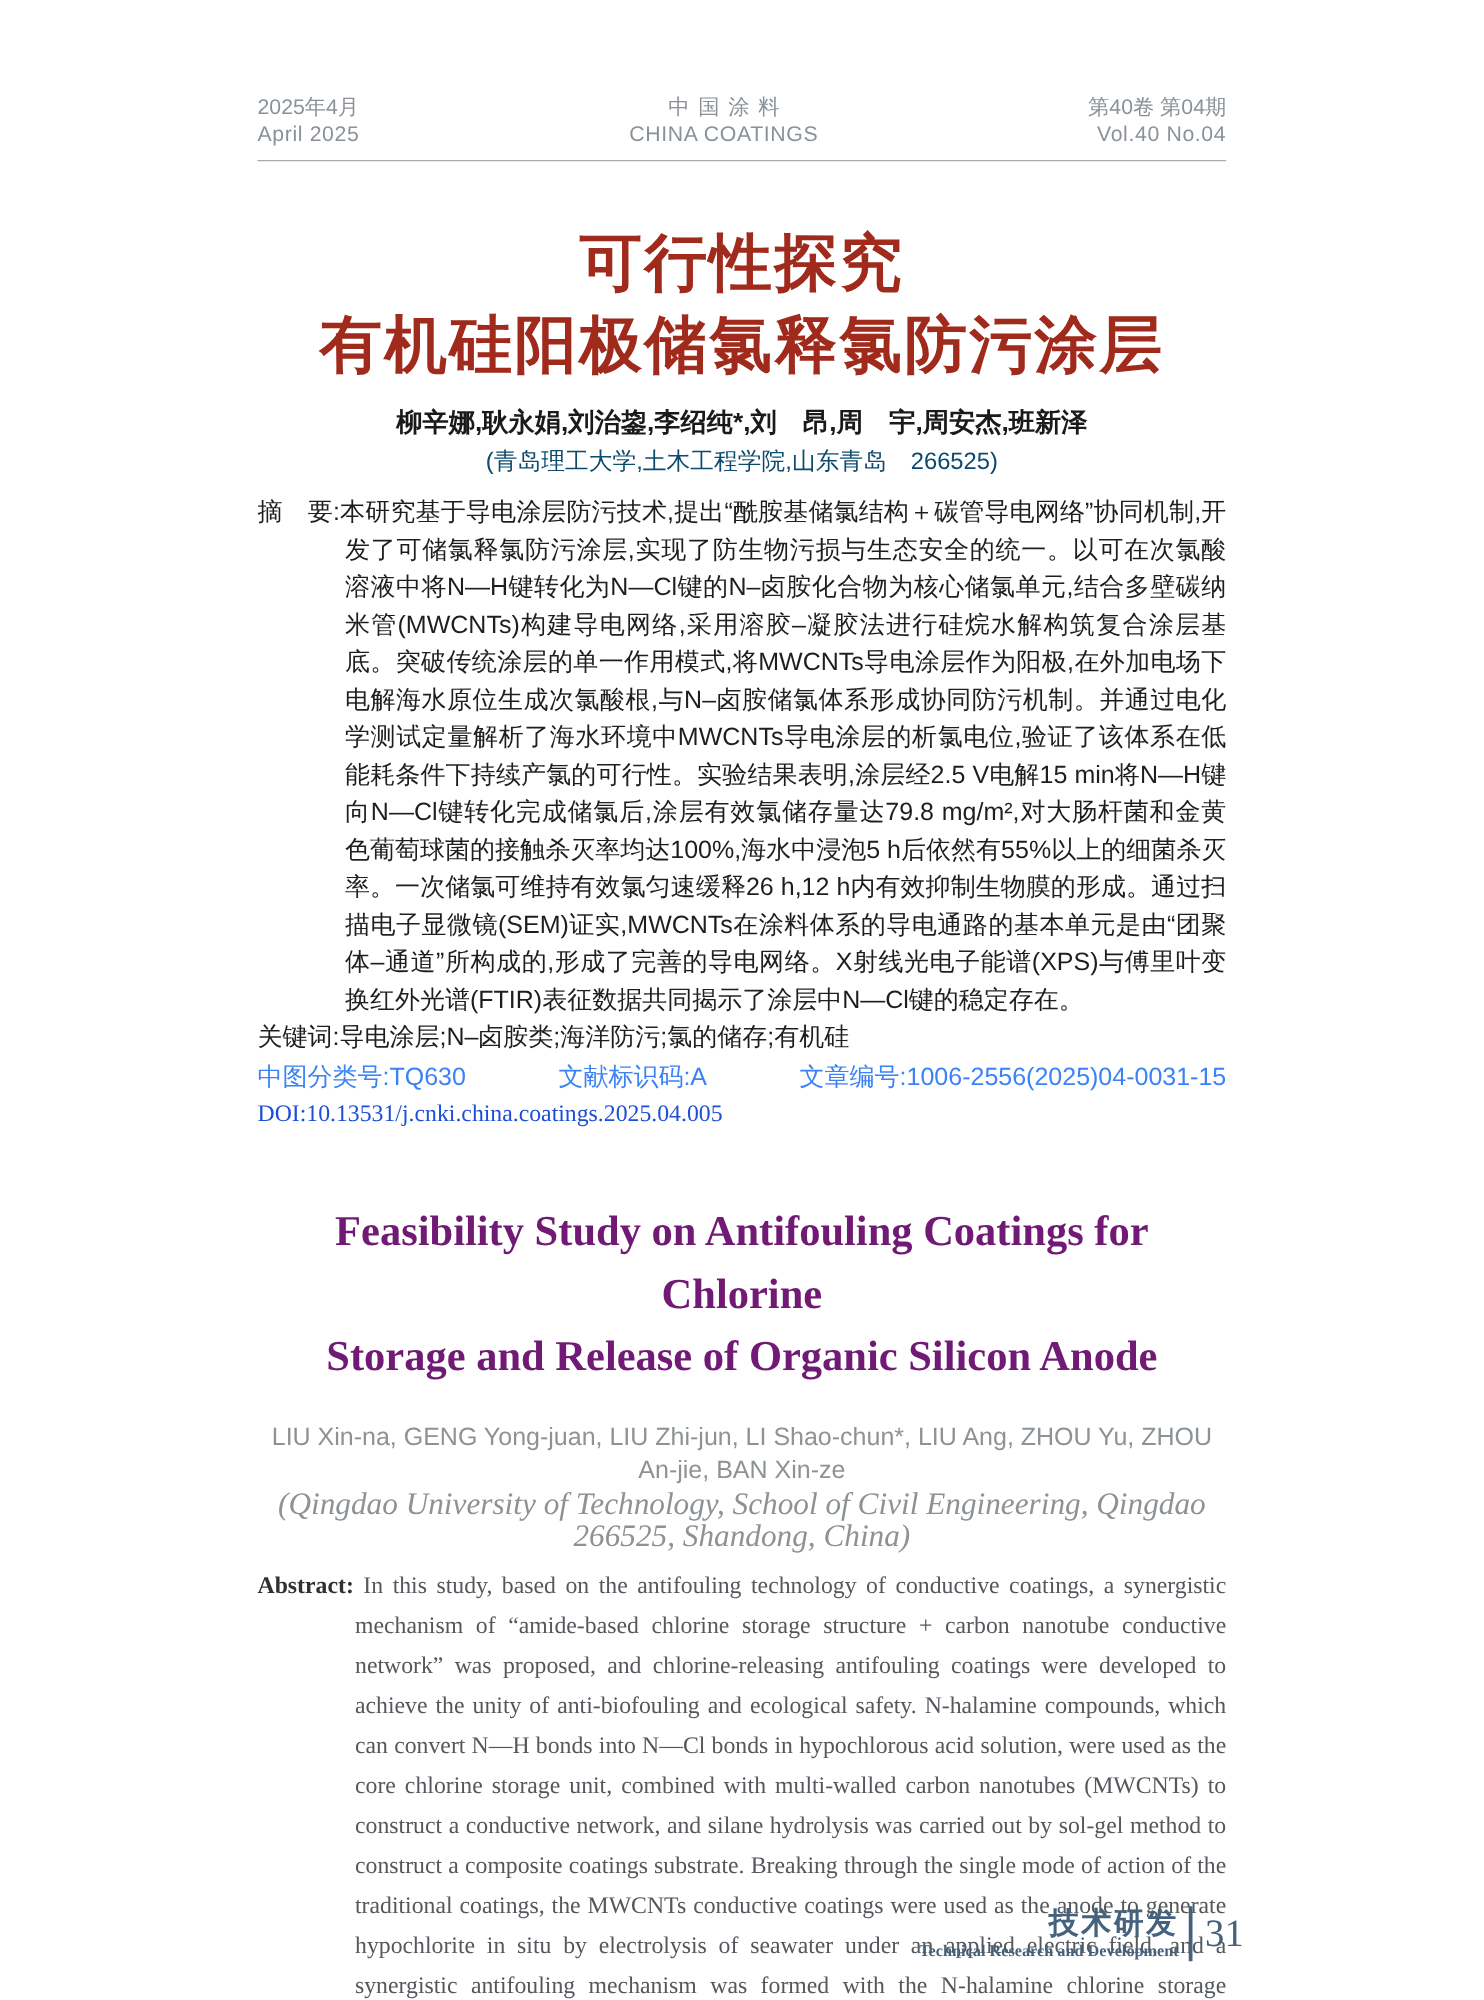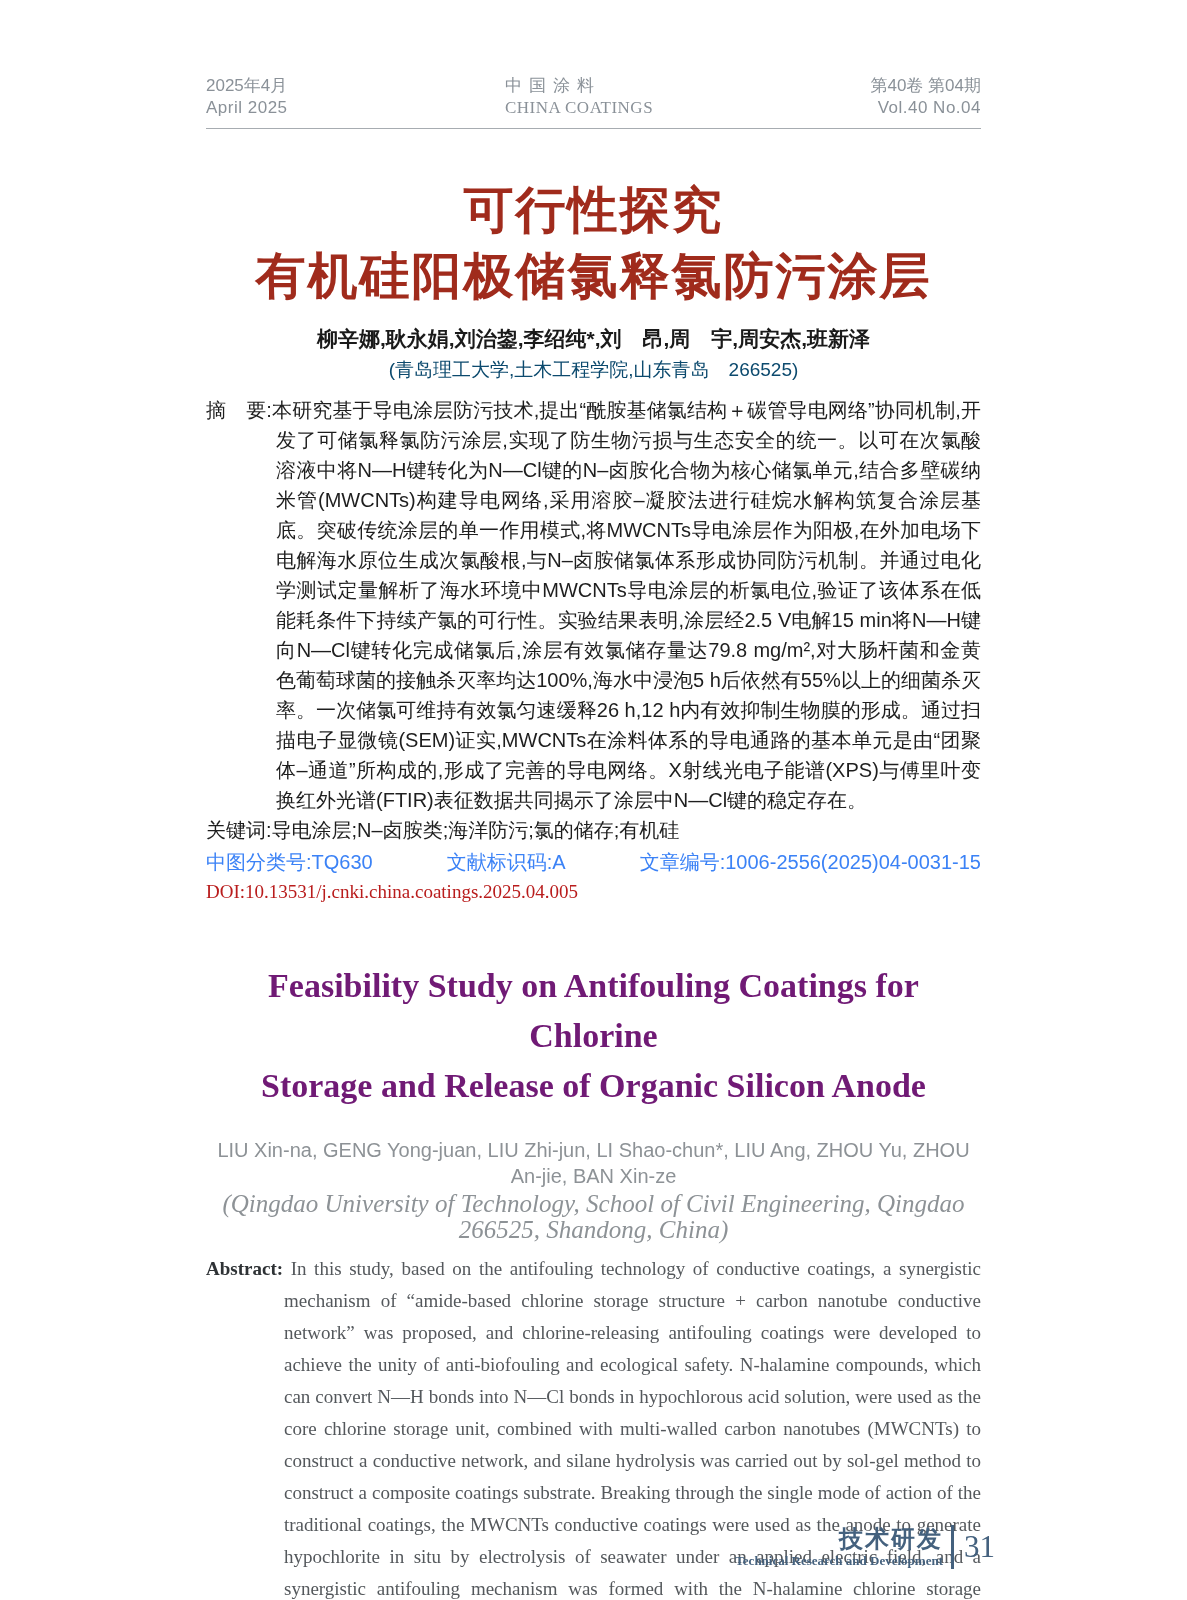--- a/index.html
+++ b/index.html
@@ -14,40 +14,40 @@
     font-family:"Liberation Sans", sans-serif;
     color:#222;
   }
   
   .hdr{
     display:flex;justify-content:space-between;align-items:flex-end;
     color:#8a9198;font-size:17px;line-height:22px;
     padding-bottom:9px;border-bottom:1px solid #a7acb1;
   }
   .hdr-col{white-space:nowrap;}
-  .hdr-col.center{font-family:Liberation Serif, serif;}
+  .hdr-col.center{text-align:center;}
   .hdr-col.right{text-align:right;}
   .cjk-spread{letter-spacing:7px;margin-right:-7px;}
   .hdr-en{letter-spacing:.5px;}
   
   .cn-title{
     margin:48px 0 0 0;text-align:center;
     color:#a02b1c;font-weight:700;font-size:50px;line-height:66px;
     letter-spacing:2px;
   }
   .authors-cn{margin-top:16px;text-align:center;font-size:21px;line-height:28px;color:#1a1a1a;font-weight:600;}
   .affil-cn{margin-top:4px;text-align:center;font-size:19px;line-height:26px;color:#0c4a6e;}
   
   .abs-cn{
     margin:12px 0 0 0;font-size:20px;line-height:30px;color:#1e1e1e;
     text-align:justify;padding-left:70px;text-indent:-70px;
   }
   .kw{margin:0;font-size:20px;line-height:30px;color:#1e1e1e;}
   .cls-row{display:flex;justify-content:space-between;margin-top:2px;font-size:20px;line-height:30px;color:#3b82f6;}
-  .doi{margin-top:2px;font-family:"Liberation Serif",serif;font-size:19px;line-height:26px;color:#b91c1c;}
+  .doi{margin-top:2px;font-family:"Liberation Serif",serif;font-size:19px;line-height:26px;color:#1d4ed8;}
   
   .en-title{
     margin:56px 0 0 0;text-align:center;color:#701a75;
     font-family:"Liberation Serif",serif;font-weight:700;
     font-size:34px;line-height:50px;
   }
   .authors-en{margin-top:26px;text-align:center;font-size:20px;line-height:26px;color:#8d9296;}
   .affil-en{margin-top:2px;text-align:center;font-family:"Liberation Serif",serif;font-style:italic;font-size:25px;line-height:26px;color:#8d9296;}
   .abs-en{
     margin:10px 0 0 0;font-family:"Liberation Serif",serif;

